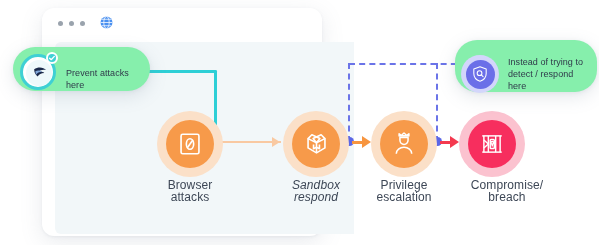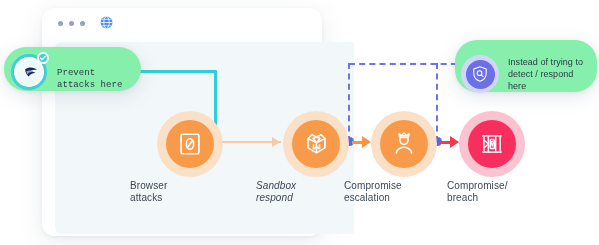--- a/index.html
+++ b/index.html
@@ -38,35 +38,35 @@
   .node.halo-orange .core{background:#f79a4a;}
   .node.halo-pink{background:#fbc2cf;}
   .node.halo-pink .core{background:#f72e5e;}
 
   #node-browser{left:157px;top:111px;}
   #node-sandbox{left:283px;top:111px;}
   #node-priv{left:371px;top:111px;}
   #node-breach{left:459px;top:111px;}
 
   .node-label{
-    position:absolute;width:120px;
-    font-size:10px;line-height:11.5px;color:#3d4756;letter-spacing:.1px;
+    position:absolute;width:120px;text-align:center;
+    font-size:12px;line-height:11.5px;color:#3d4756;letter-spacing:.1px;
   }
   #label-browser{left:130px;top:180px;}
   #label-sandbox{left:256px;top:180px;font-style:italic;}
   #label-priv{left:344px;top:180px;}
   #label-breach{left:447px;top:180px;}
 
   
   .callout{
     position:absolute;background:#86efac;border-radius:22px;
     box-shadow:0 5px 18px rgba(110,125,150,.18), 0 1px 4px rgba(110,125,150,.10);
     display:flex;align-items:flex-end;
   }
-  #callout-left{left:4px;top:47px;width:137px;height:44px;padding-left:4px;box-sizing:border-box;font-family:Liberation Mono, monospace;}
+  #callout-left{left:13px;top:47px;width:137px;height:44px;padding-left:4px;box-sizing:border-box;}
   #callout-right{left:455px;top:40px;width:142px;height:52px;padding-left:4px;box-sizing:border-box;}
 
   .badge-wrap{position:relative;width:38px;height:38px;flex:0 0 38px;margin-left:2px;}
   .ring-teal{
     position:absolute;left:1px;top:1px;width:36px;height:36px;border-radius:50%;
     background:#ffffff;border:3px solid #3fd0d4;box-sizing:border-box;
   }
   .ring-teal .inner{
     position:absolute;left:3px;top:3px;width:26px;height:26px;border-radius:50%;
     background:#eef9fb;display:flex;align-items:center;justify-content:center;
@@ -204,21 +204,21 @@
       <span>
         <svg viewBox="0 0 32 32" width="26" height="26" fill="none" stroke="#ffffff" stroke-width="1.9" stroke-linejoin="round">
           <path d="M10 6 L10 3.5 L12.5 5.5 L16 2.5 L19.5 5.5 L22 3.5 L22 6 Z"></path>
           <path d="M11 8 L21 8 L21 11.5 A5 5 0 0 1 11 11.5 Z"></path>
           <path d="M6.5 28 A9.5 8 0 0 1 25.5 28"></path>
         </svg>
       </span>
     </div>
   </div>
   <div class="node-label" id="label-priv">
-    <div>Compromise</div>
+    <div>Privilege</div>
     <div>escalation</div>
   </div>
 
   <div class="node halo-pink" id="node-breach">
     <div class="core">
       <span>
         <svg viewBox="0 0 32 32" width="26" height="26" fill="none" stroke="#ffffff" stroke-width="1.8" stroke-linejoin="round">
           <line x1="4" y1="6" x2="28" y2="6"></line>
           <line x1="4" y1="26" x2="28" y2="26"></line>
           <line x1="6" y1="6" x2="6" y2="26"></line>

